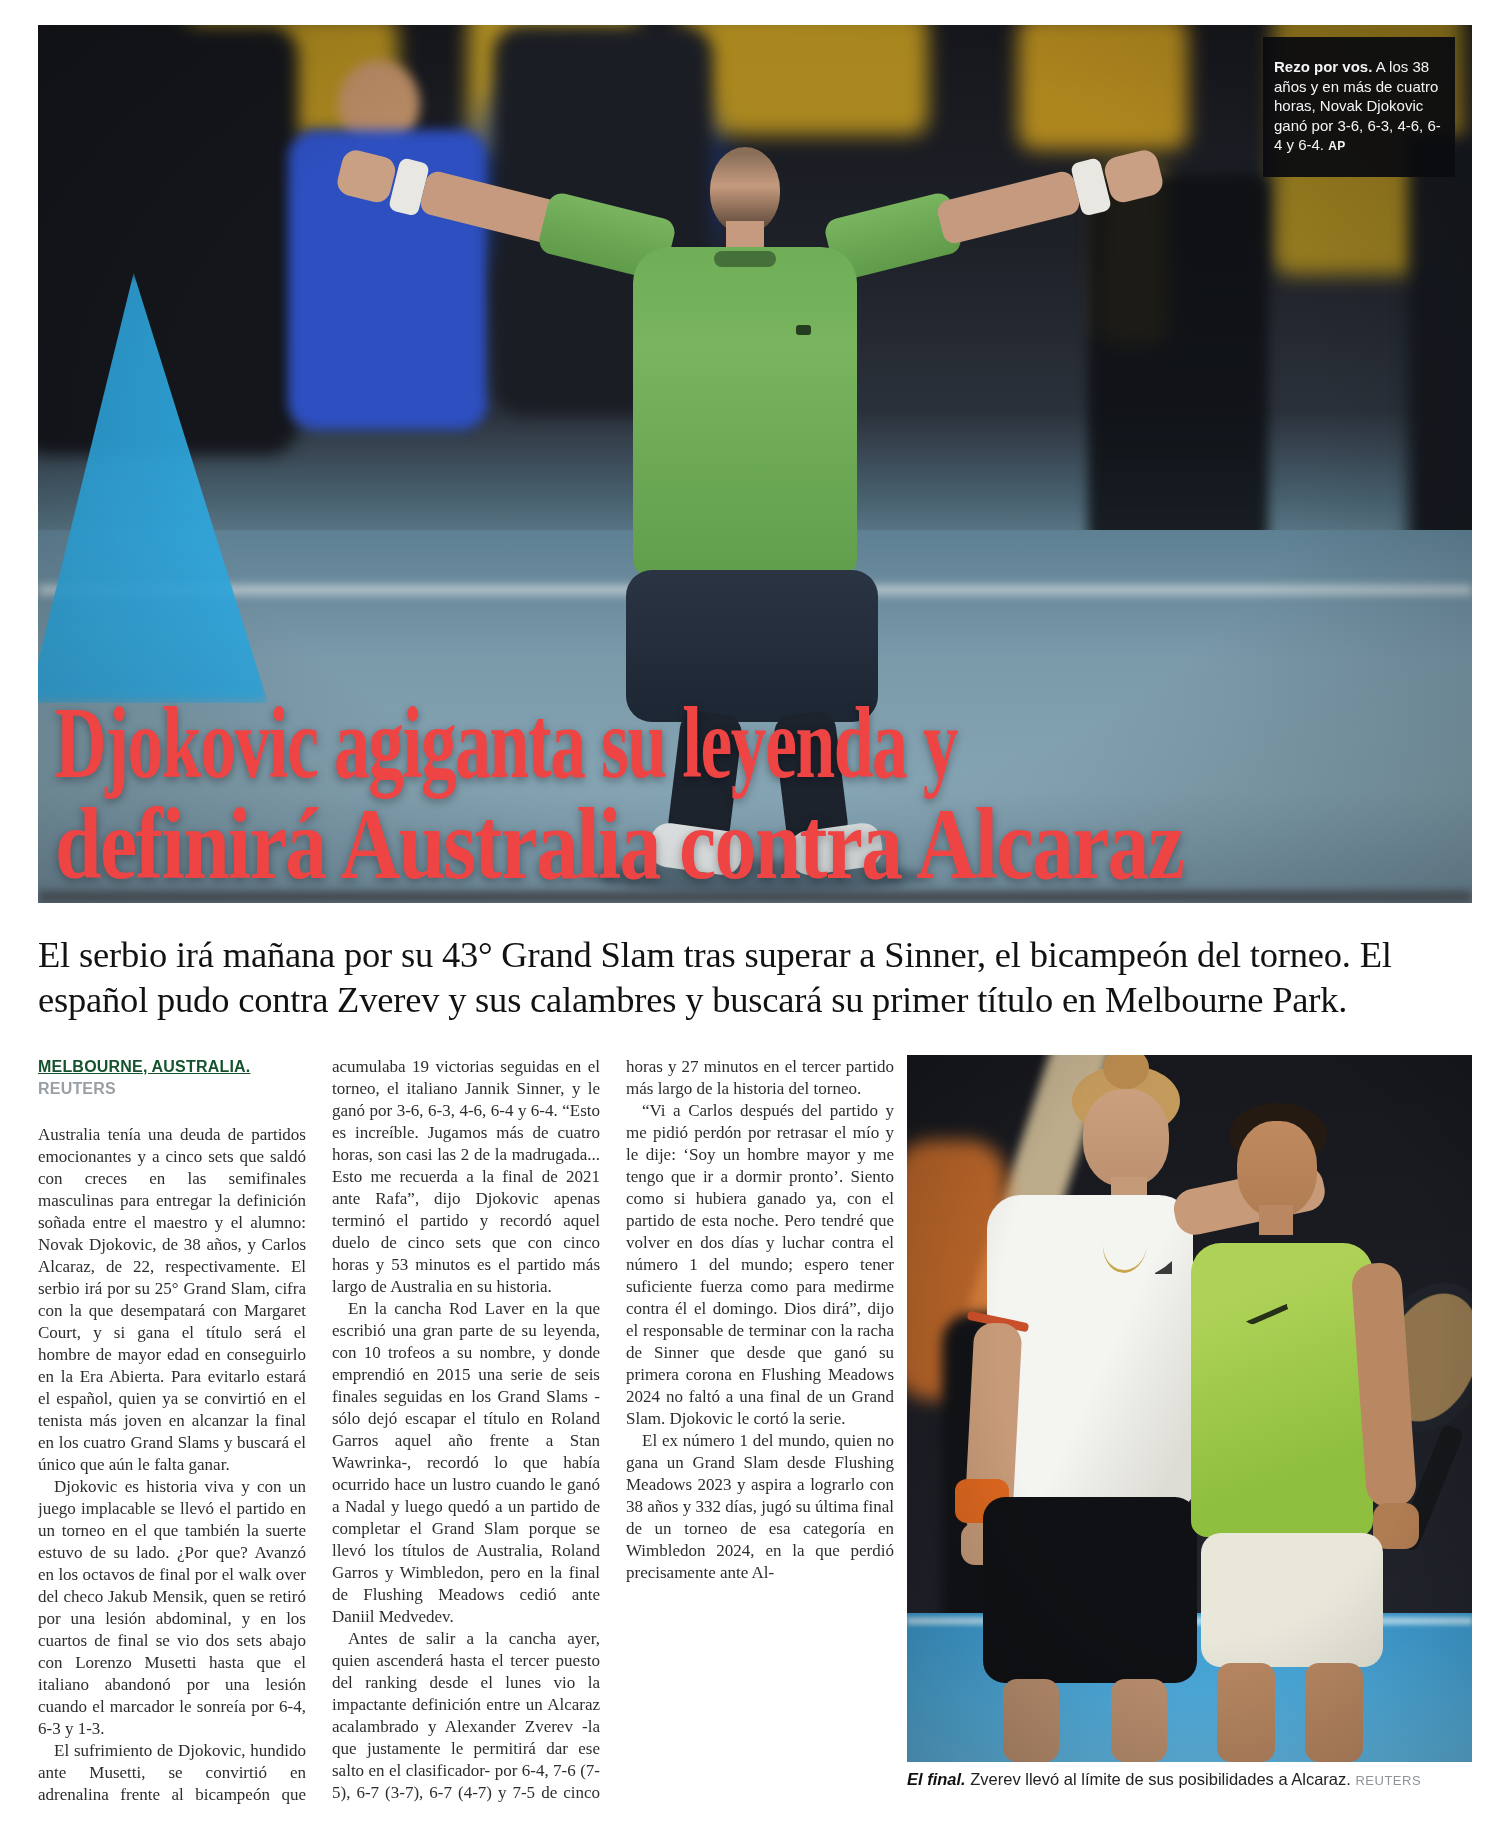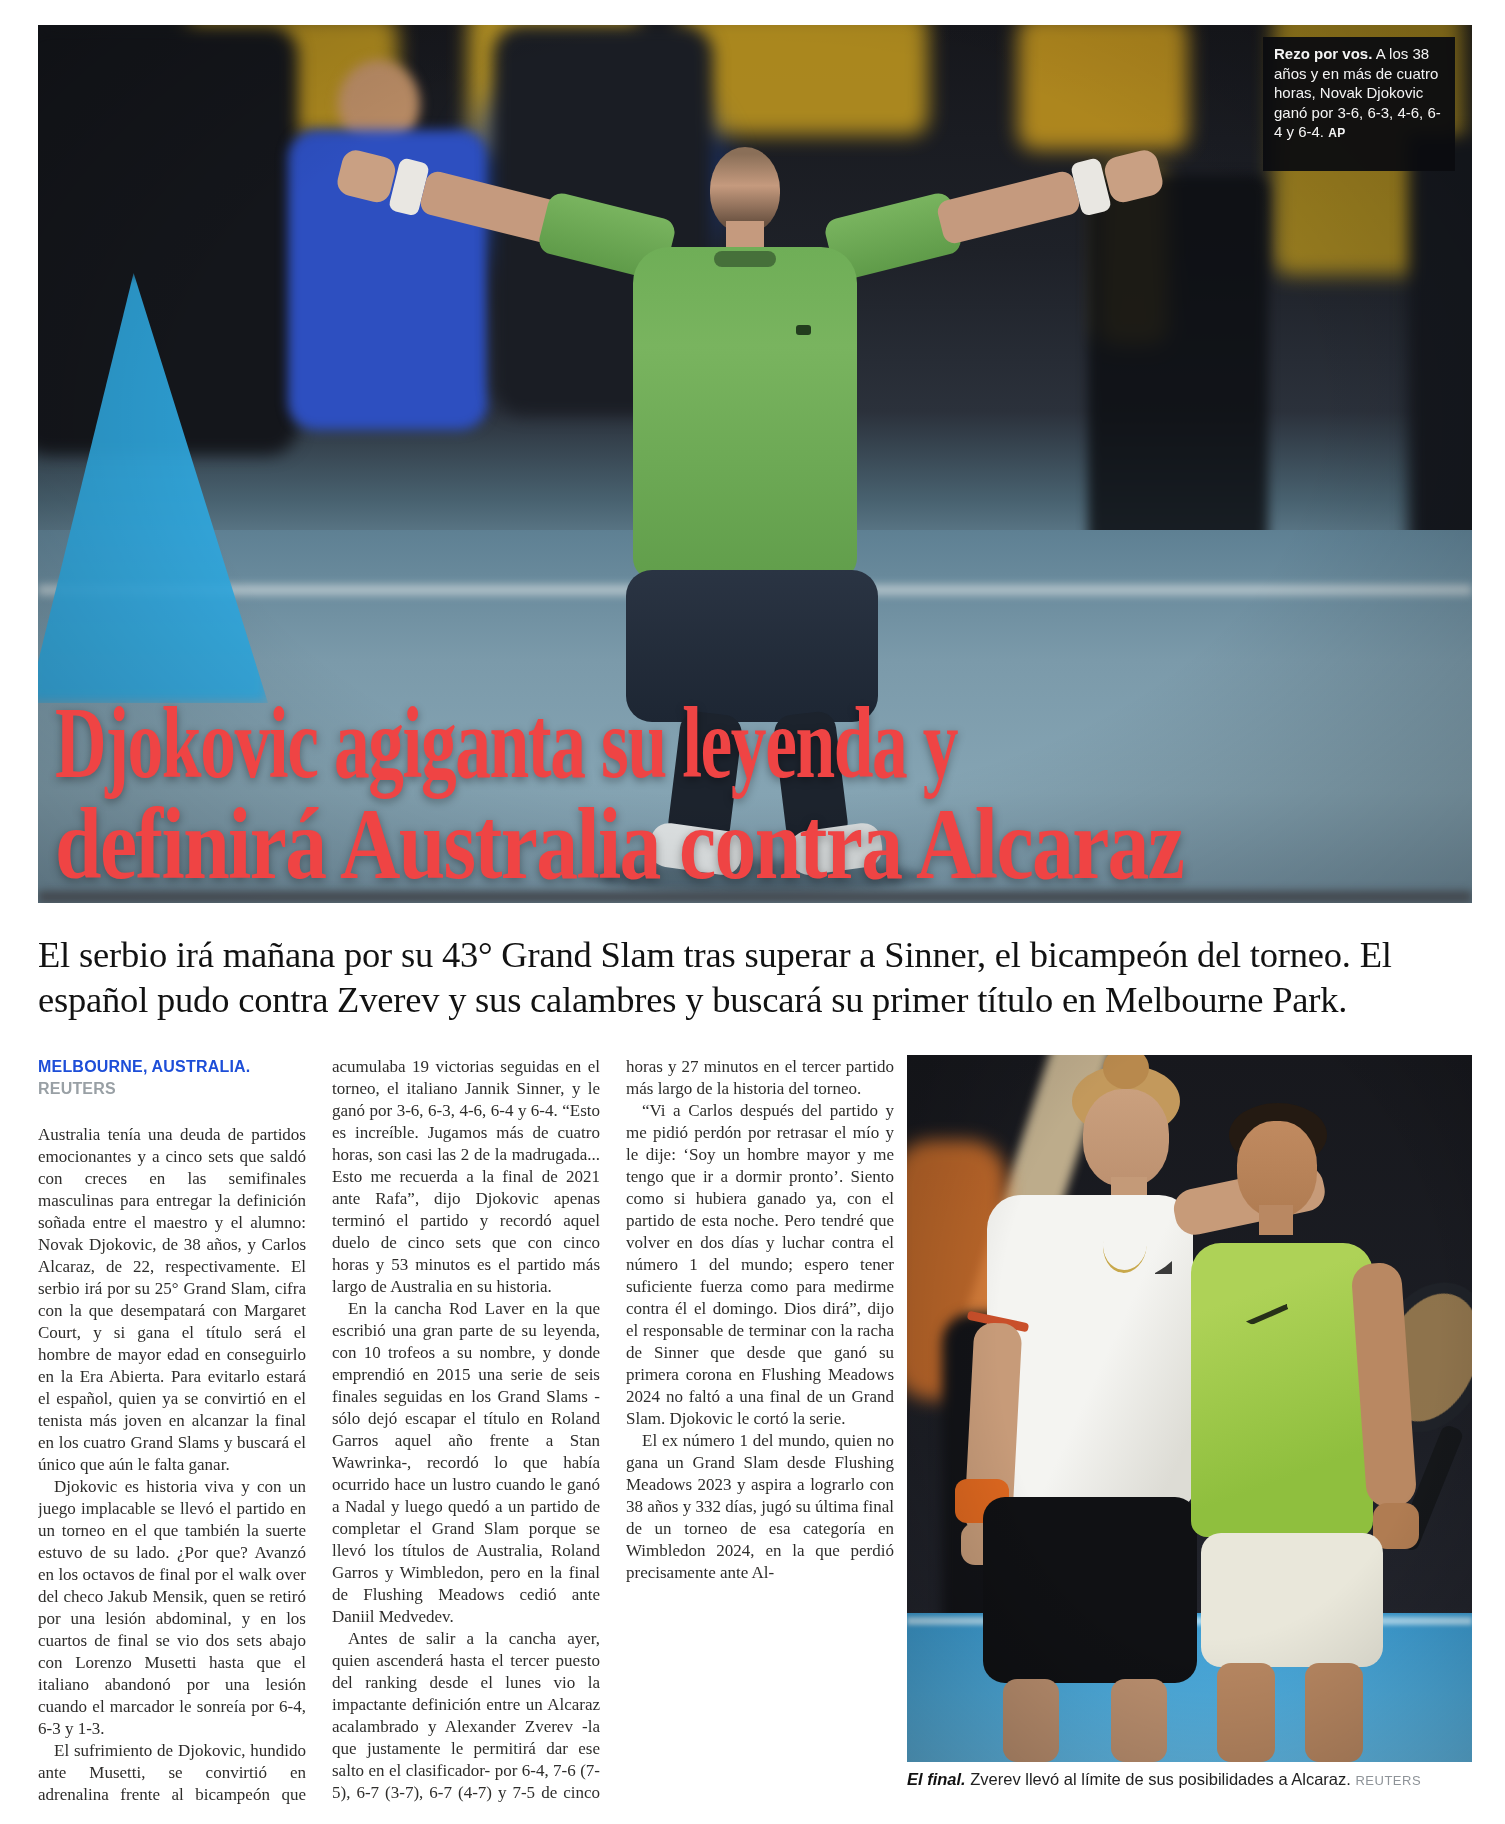--- a/index.html
+++ b/index.html
@@ -26,21 +26,21 @@
   .skin { background:#c59a7e; }
   .arm { position:absolute; height:62px; }
   .arm .sleeve { position:absolute; top:0; height:62px; width:130px; background:linear-gradient(180deg,#79b45f,#5f9b49); border-radius:14px; }
   .arm .fore  { position:absolute; top:9px; height:44px; background:#c59a7e; border-radius:12px; }
   .arm .band  { position:absolute; top:4px; height:54px; width:30px; background:#e9e7e2; border-radius:8px; }
   .arm .hand  { position:absolute; top:8px; height:46px; width:54px; background:#c9a083; border-radius:14px; }
 
   
   .hero-caption {
     position:absolute; left:1225px; top:12px; width:192px; min-height:134px;
-    background:rgba(11,12,16,.94); color:#f4f4f4; padding:7px 11px;
+    background:rgba(11,12,16,.94); color:#f4f4f4; padding:20px 11px;
     font-family:"Liberation Sans", sans-serif; font-size:15px; line-height:19.5px;
   }
   .cap-lead { font-weight:bold; }
   .cap-credit { font-weight:bold; font-size:12px; letter-spacing:.4px; }
 
   
   .headline { position:absolute; left:55px; top:692px; z-index:5; color:#ef4444;
     font-weight:bold; text-shadow:0 3px 10px rgba(0,0,0,.35); }
   .hl { display:block; font-size:102px; line-height:101px; letter-spacing:-2px; transform-origin:left center; white-space:nowrap; }
   .hl1 { transform:scaleX(.70); }
@@ -52,21 +52,21 @@
 
   
   .body-cols {
     position:absolute; left:38px; top:1056px; width:856px; height:756px;
     column-count:3; column-gap:26px; column-fill:auto; overflow:hidden;
     font-size:17px; line-height:22px; text-align:justify;
     hyphens:auto; -webkit-hyphens:auto;
   }
   .kicker { font-family:"Liberation Sans", sans-serif; font-size:16px; font-weight:bold;
     letter-spacing:.2px; margin-bottom:24px; text-align:left; }
-  .kicker-loc { color:#1d4ed8; }
+  .kicker-loc { color:#14532d;text-decoration:underline; }
   .kicker-tag { color:#99a0a5; }
   .body-cols p { margin:0; }
   .body-cols p + p { text-indent:16px; }
 
   
   .photo2 {
     position:absolute; left:907px; top:1055px; width:565px; height:707px; overflow:hidden;
     background:linear-gradient(180deg,#17181d 0%,#1d1f26 55%,#22242c 78%,#24262e 80%);
   }
   .photo2 .shape { position:absolute; }

